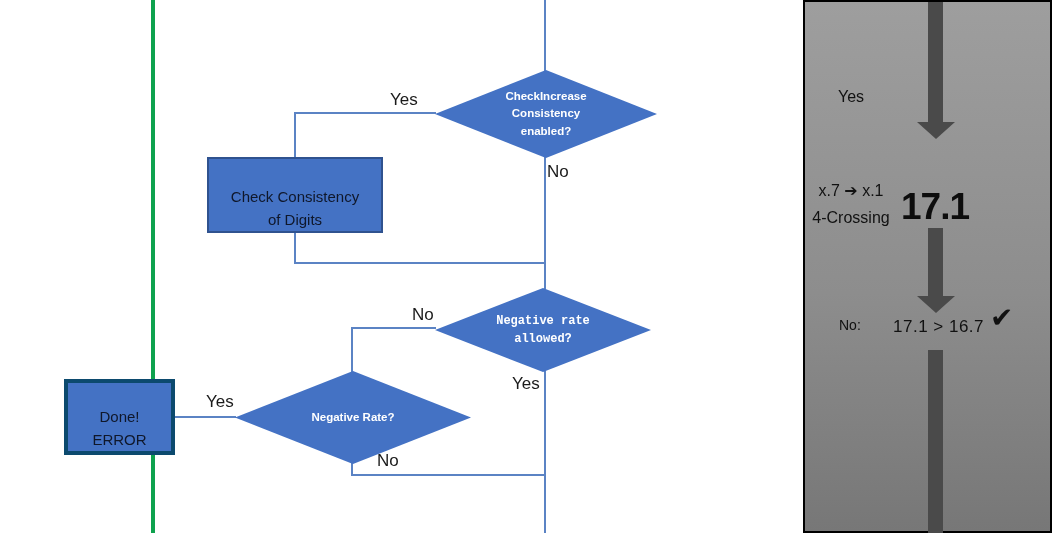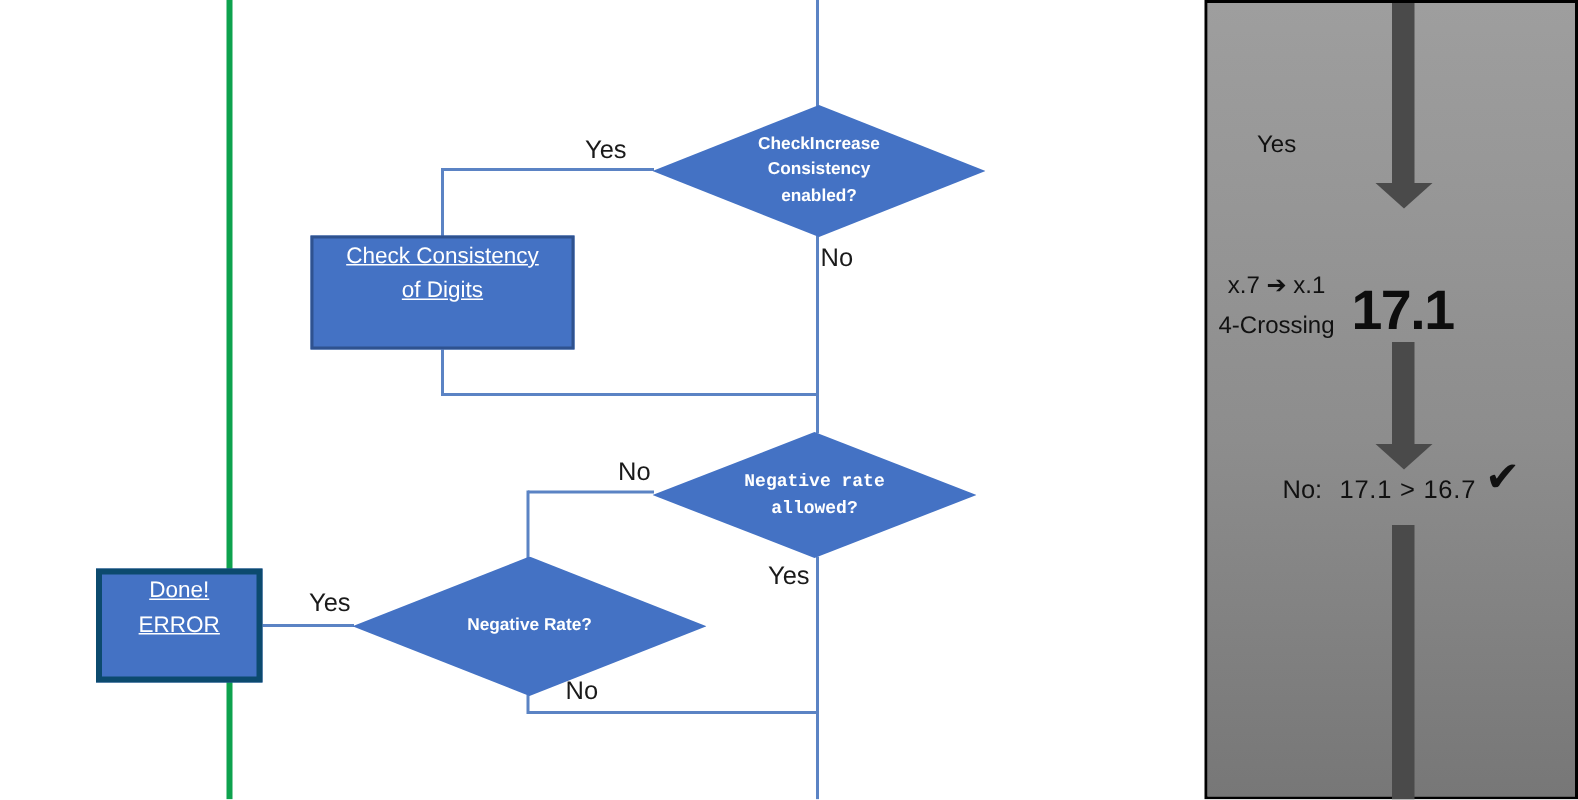--- a/index.html
+++ b/index.html
@@ -16,43 +16,43 @@
     position:absolute;background:#4472c4;
     clip-path:polygon(50% 0,100% 50%,50% 100%,0 50%);
     display:flex;align-items:center;justify-content:center;text-align:center;
     color:#fff;font-weight:600;
   }
   .diamond .dtxt{line-height:1.5;}
   #d-checkincrease{left:435px;top:70px;width:222px;height:88px;font-size:11.5px;}
   #d-negallowed{left:435px;top:288px;width:216px;height:84px;font-size:12px;font-family:Liberation Mono, monospace;}
   #d-negrate{left:235px;top:371px;width:236px;height:93px;font-size:11.5px;}
   .rectnode{
-    position:absolute;background:#4472c4;color:#ffffff;text-align:center;
-    display:flex;align-items:flex-start;justify-content:center;box-sizing:border-box;text-decoration:underline;
+    position:absolute;background:#4472c4;color:#0f172a;text-align:center;
+    display:flex;align-items:flex-end;justify-content:center;box-sizing:border-box;
   }
   #n-checkbox{left:207px;top:157px;width:176px;height:76px;border:2px solid #2f528f;font-size:15px;line-height:1.55;}
   #n-done{left:64px;top:379px;width:111px;height:76px;border:4px solid #0c4a6e;font-size:15px;line-height:1.5;}
   .elabel{position:absolute;color:#1a1a1a;font-size:17px;}
   
   #panel{
     position:absolute;left:803px;top:0;width:249px;height:533px;box-sizing:border-box;
     border:2px solid #000;background:linear-gradient(180deg,#9e9e9e 0%,#8d8d8d 55%,#777 100%);
   }
   .shaft{position:absolute;left:123px;width:15px;background:#4a4a4a;}
   .ahead{position:absolute;left:112px;width:0;height:0;
     border-left:19px solid transparent;border-right:19px solid transparent;
     border-top:17px solid #4a4a4a;}
   .ptext{position:absolute;color:#111;}
   #p-yes{left:33px;top:86px;font-size:16px;}
   #p-note{left:0px;top:159px;width:92px;text-align:center;font-size:16px;line-height:27px;margin-top:16px;}
   .bignum{position:absolute;left:96px;font-size:37px;font-weight:600;line-height:35px;color:#0d0d0d;letter-spacing:-1px;}
   #p-old{top:152px;}
   #p-new{top:187px;}
   .strike{text-decoration:line-through;text-decoration-thickness:3px;}
-  #p-no{left:34px;top:315px;font-size:17px;margin-left:16px;}
+  #p-no{left:34px;top:315px;font-size:14px;}
   #p-cmp{left:88px;top:315px;font-size:17px;letter-spacing:0.5px;}
   #p-check{left:185px;top:299px;font-size:28px;font-weight:bold;}
 </style>
 </head>
 <body>
 
 <div id="stage">
 
   <div class="gline"></div>
 

